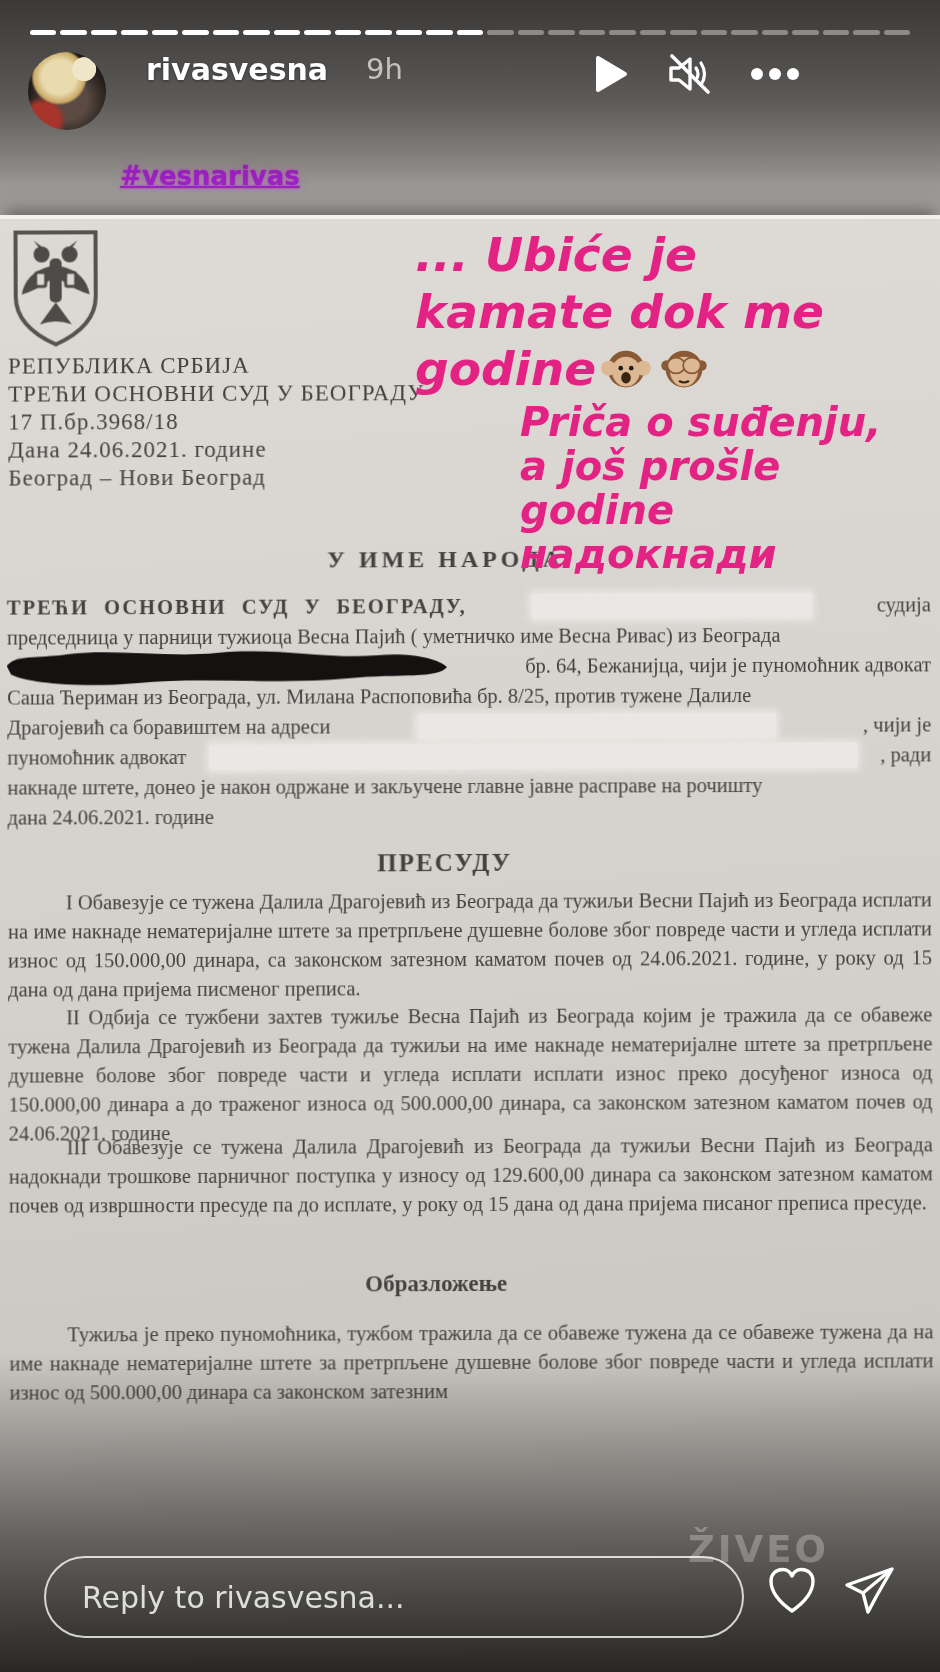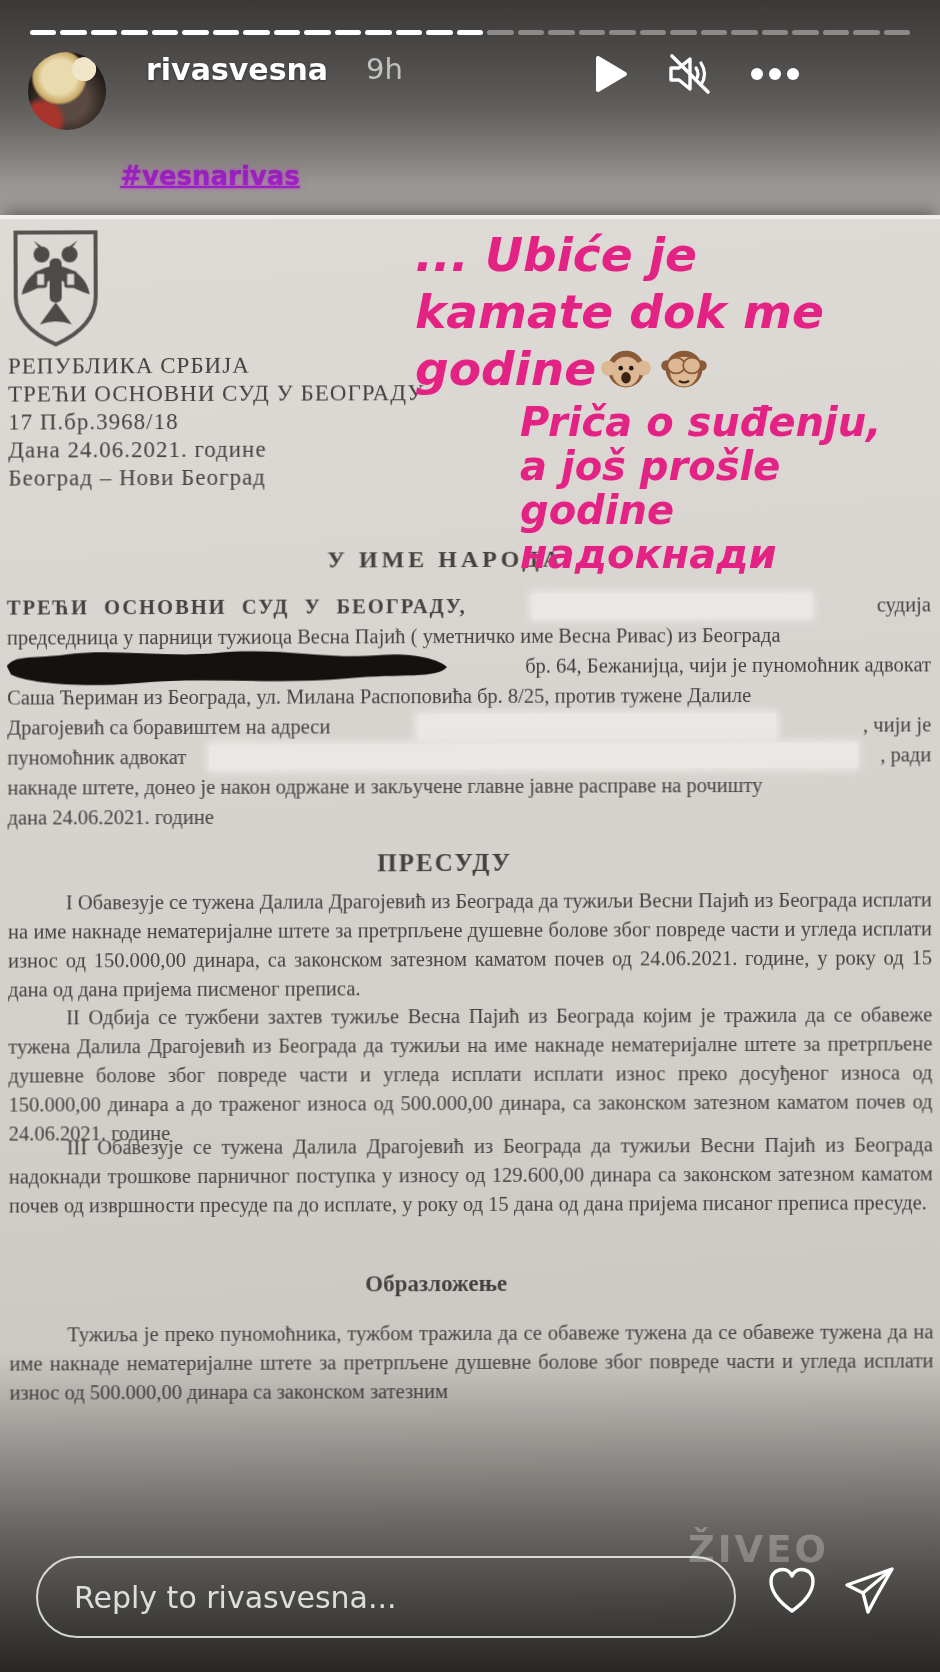--- a/index.html
+++ b/index.html
@@ -60,21 +60,21 @@
       radial-gradient(circle at 18% 88%,#a8342b 0 18%,rgba(0,0,0,0) 26%),
       radial-gradient(circle at 52% 62%,#5a4a42 0 30%,#241e1b 62%,#141110 100%);}
   .username{margin-left:18px;color:#fff;font-size:30px;font-weight:600;
     text-shadow:0 1px 3px rgba(0,0,0,0.4);}
   .story-time{margin-left:16px;color:rgba(255,255,255,0.65);font-size:29px;}
   .header-actions{margin-left:auto;margin-right:36px;display:flex;align-items:center;gap:38px;}
 
   
   .watermark{position:absolute;left:688px;top:1528px;z-index:4;font-size:37px;font-weight:700;
     letter-spacing:3px;color:rgba(240,238,235,0.30);}
-  .reply-input{position:absolute;left:36px;top:1556px;width:700px;height:82px;z-index:4;
+  .reply-input{position:absolute;left:44px;top:1556px;width:700px;height:82px;z-index:4;
     box-sizing:border-box;background:transparent;border:2px solid rgba(255,255,255,0.78);
     border-radius:42px;padding:0 36px;font-size:30px;color:#fff;outline:none;
     font-family:"DejaVu Sans",sans-serif;}
   .reply-input::placeholder{color:rgba(255,255,255,0.82);}
   .footer-icon{position:absolute;z-index:4;cursor:pointer;}
   .heart-btn{left:766px;top:1566px;}
   .share-btn{left:842px;top:1566px;}
 
   
   .arms{position:absolute;left:8px;top:8px;}

